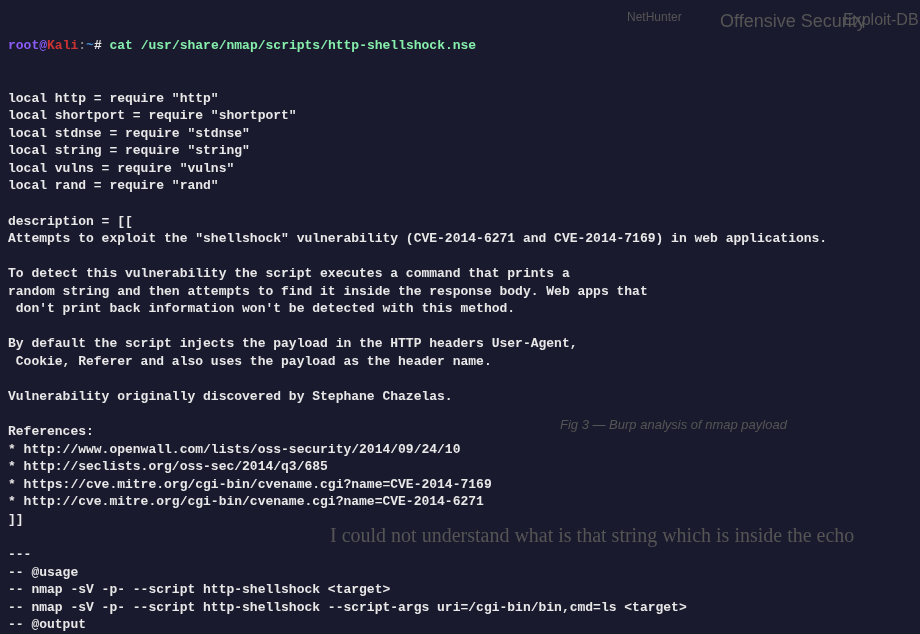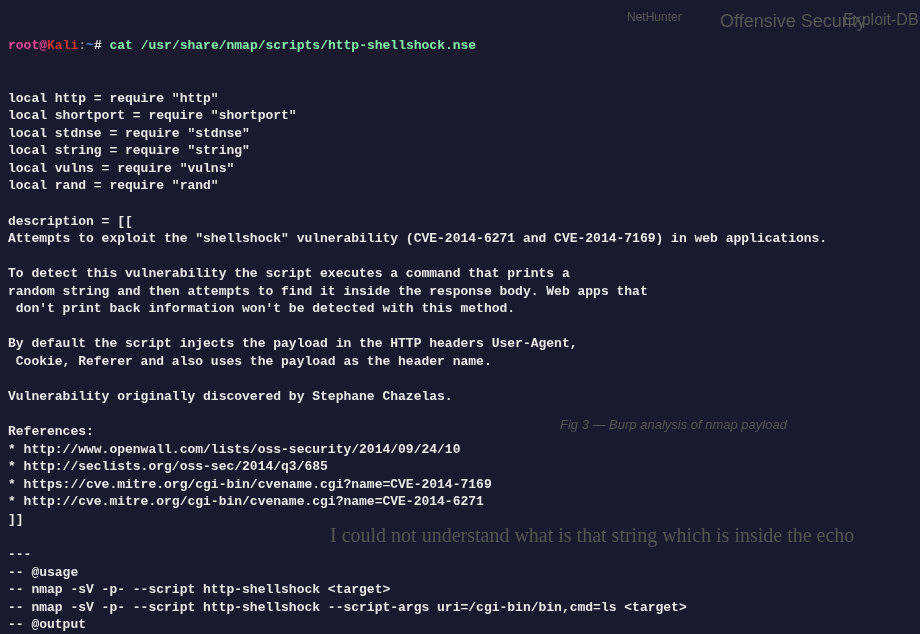--- a/index.html
+++ b/index.html
@@ -35,21 +35,21 @@
       font-weight: normal;
       color: #555;
     }
     .terminal {
       padding: 2px 8px;
       white-space: pre;
       position: relative;
       z-index: 1;
     }
     .prompt-user {
-      color: #ec4899;
+      color: #8b5cf6;
     }
     .prompt-host {
       color: #cc3333;
     }
     .prompt-sep {
       color: #888;
     }
     .prompt-path {
       color: #4488cc;
     }

